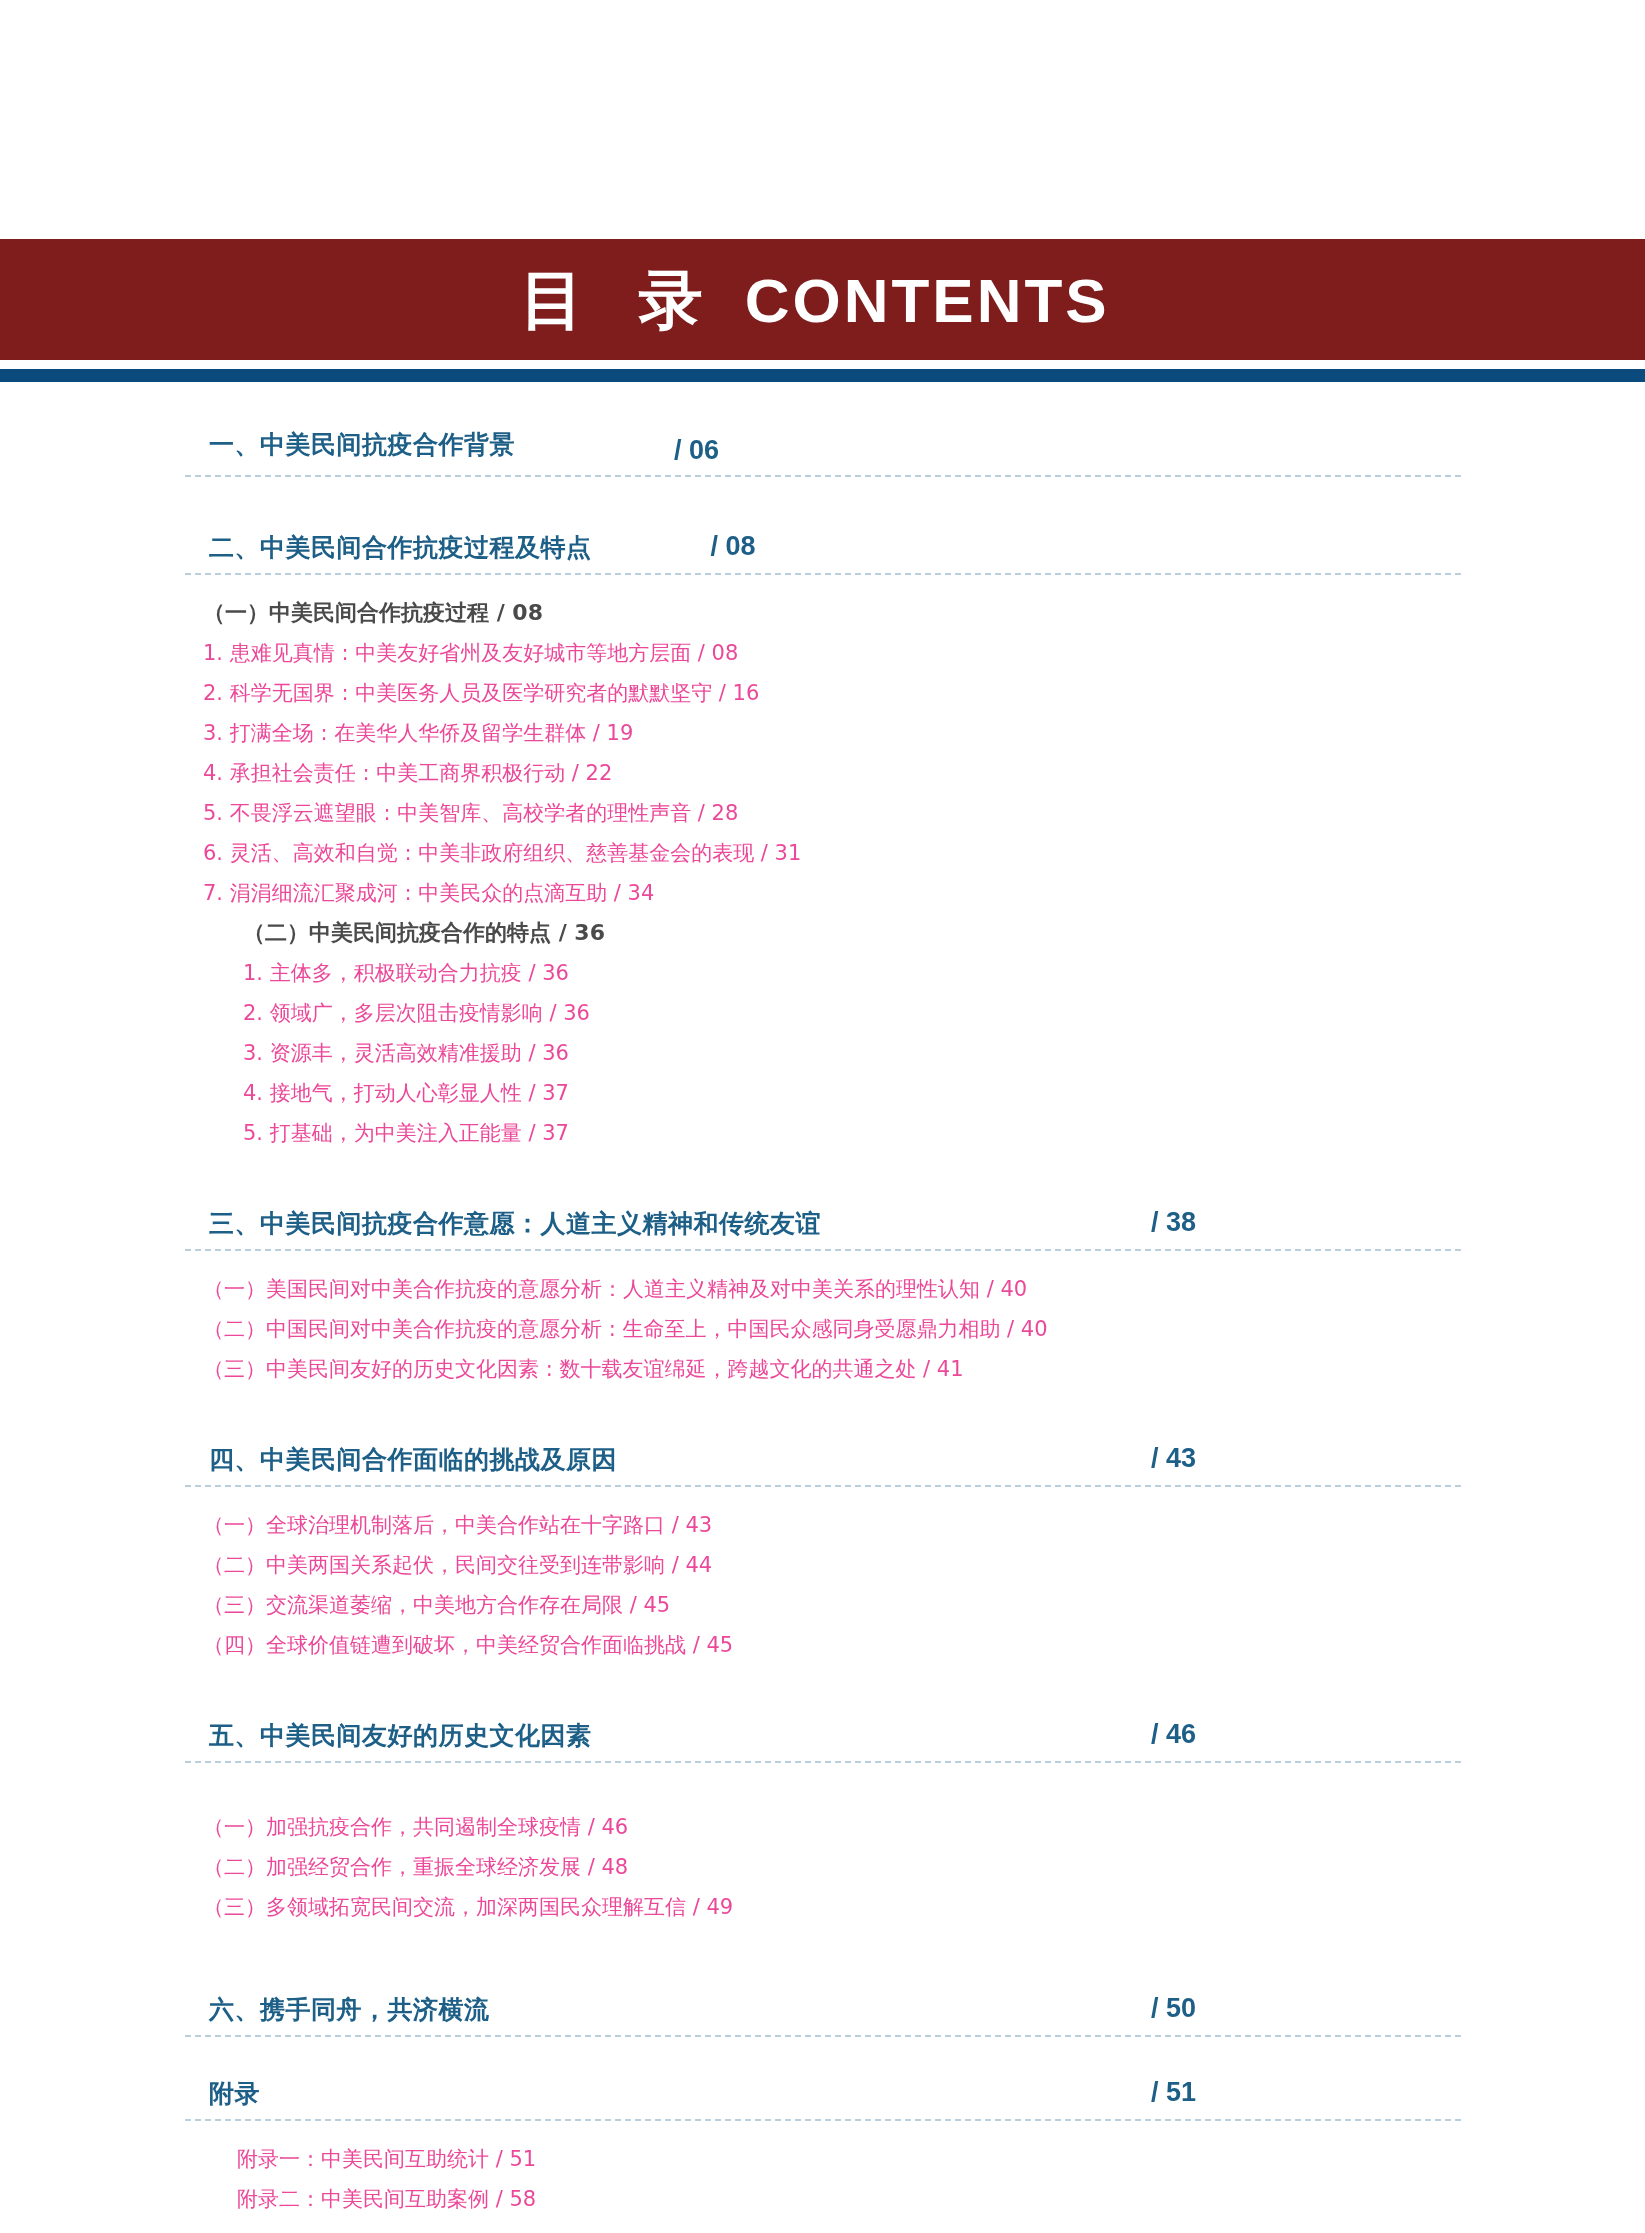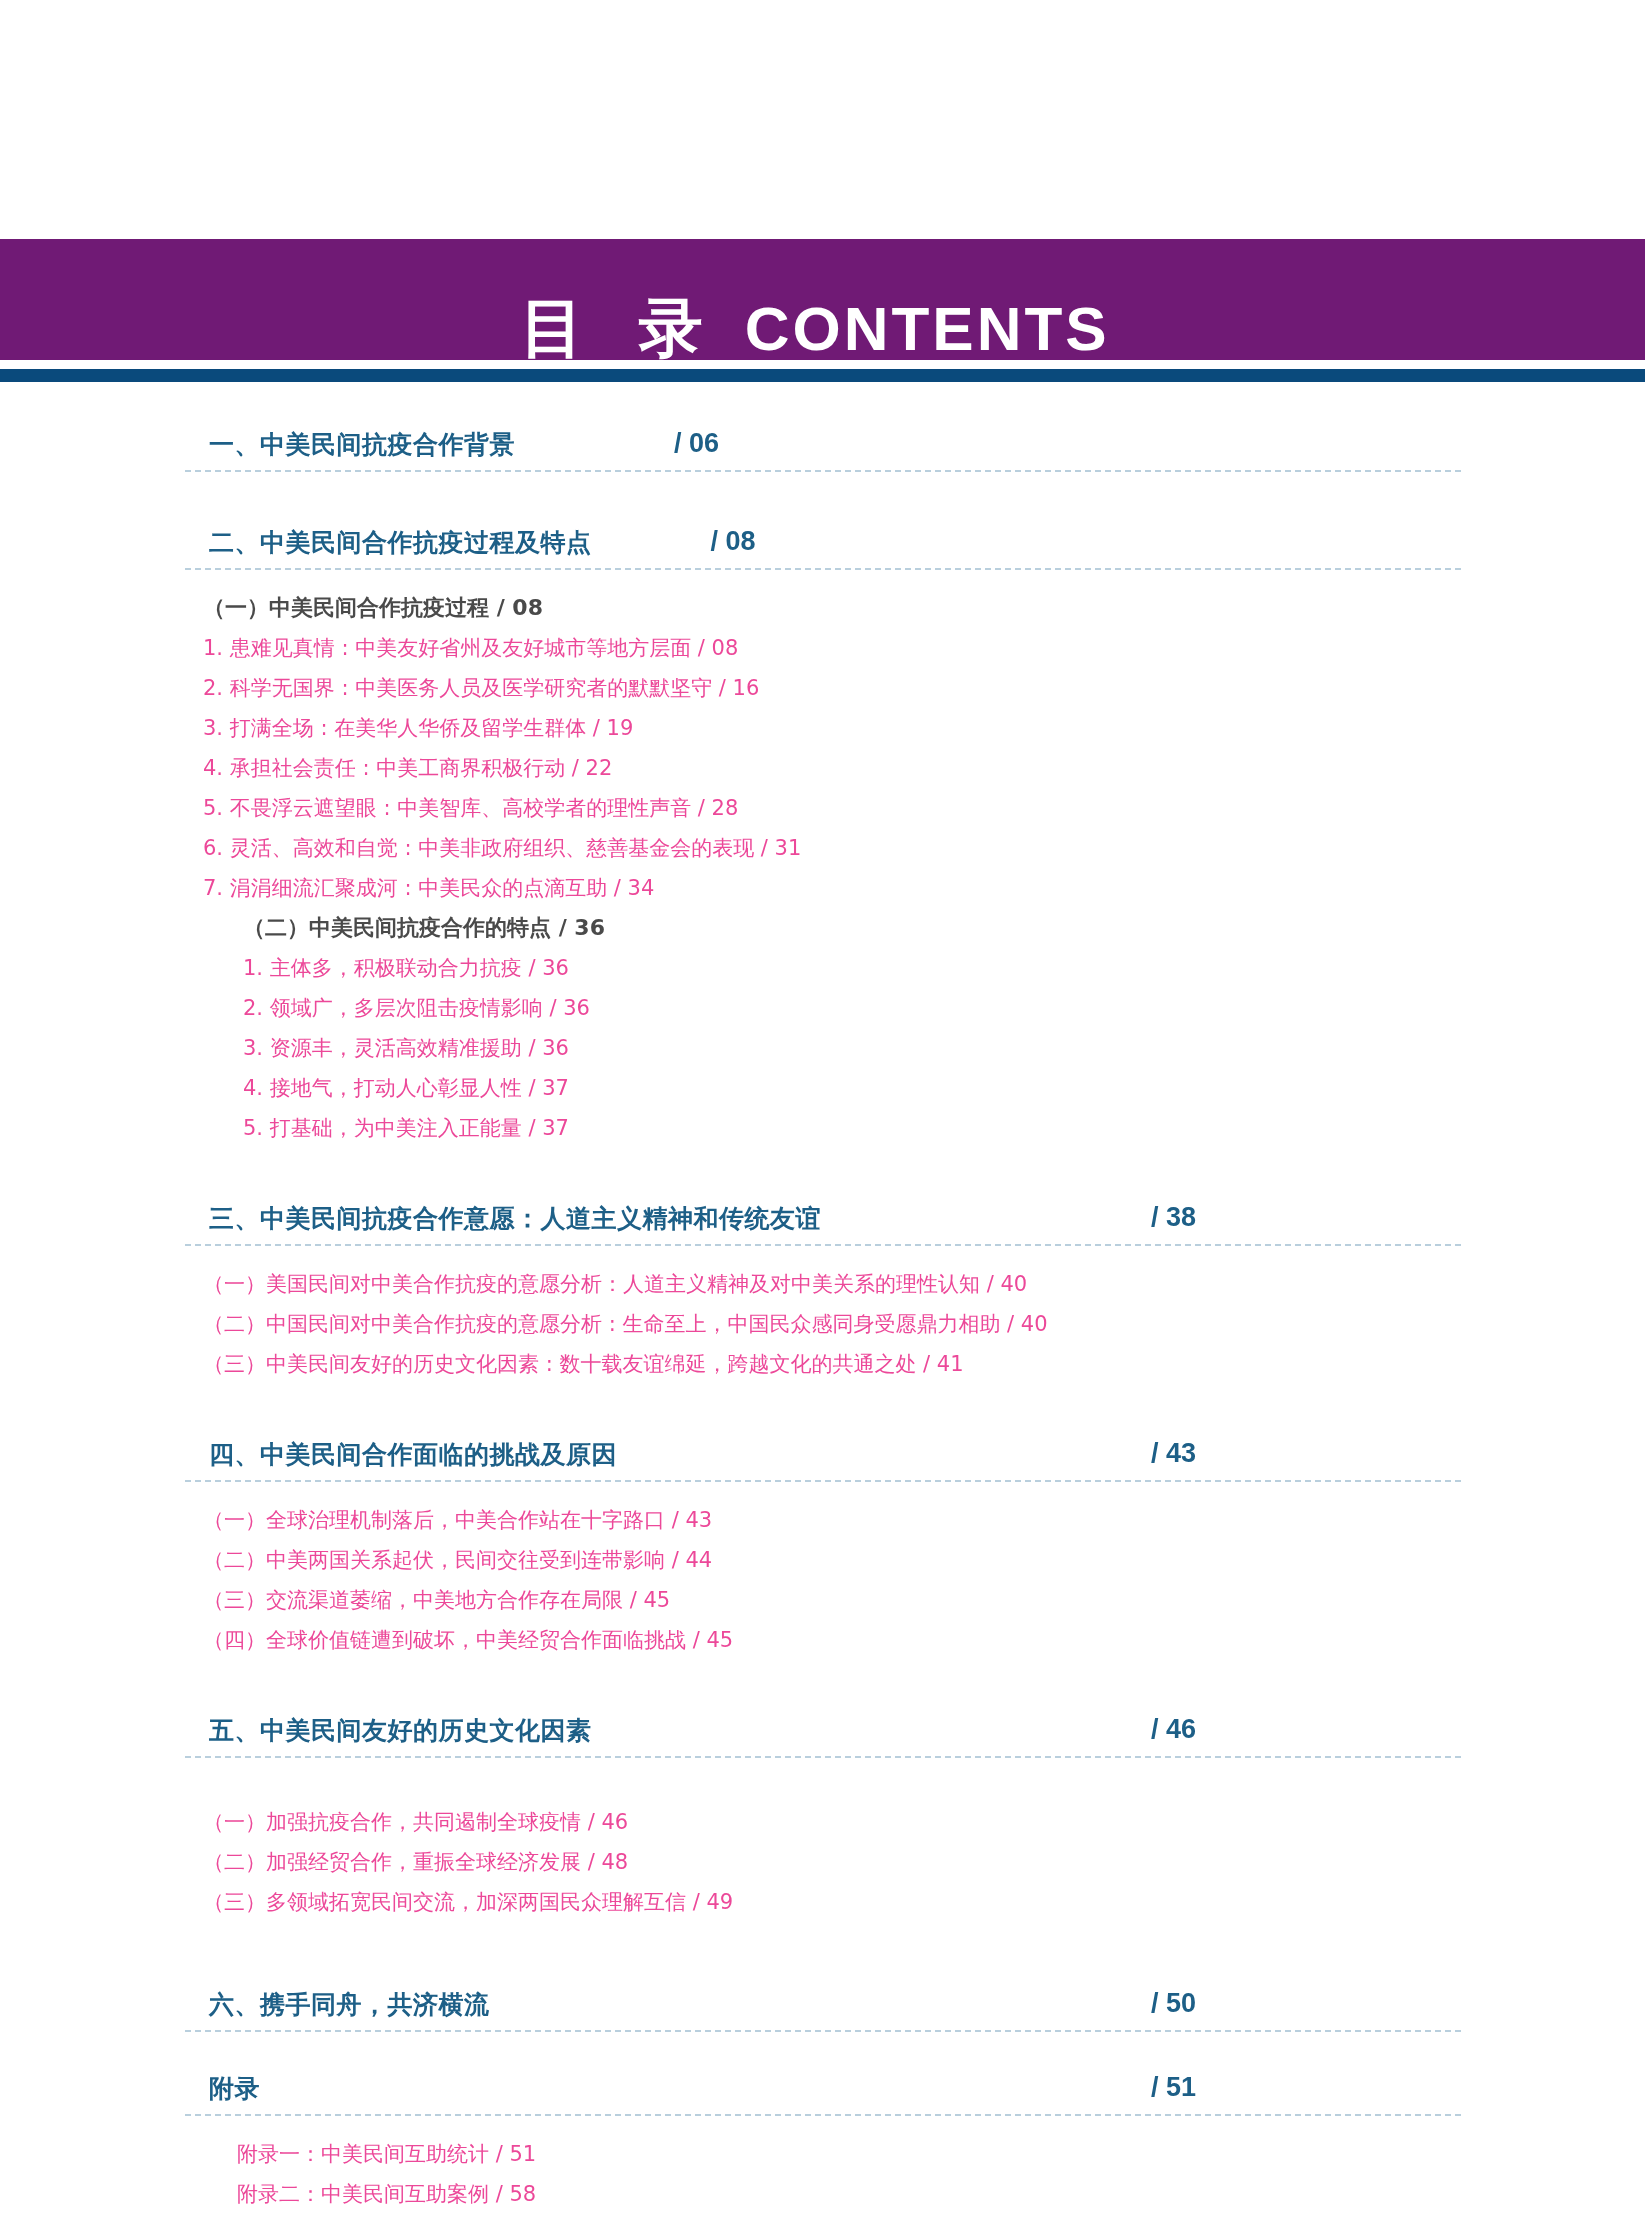--- a/index.html
+++ b/index.html
@@ -26,23 +26,23 @@
   
   .banner-wrap {
     position: absolute;
     top: 239px;
     left: 0;
     width: 1646px;
   }
   .banner-main {
     width: 100%;
     height: 121px;
-    background: #701a75;
-    display: flex;
-    align-items: flex-end;
+    background: #7f1d1d;
+    display: flex;
+    align-items: center;
     justify-content: center;
     box-sizing: border-box;
   }
   .banner-gap {
     width: 100%;
     height: 9px;
     background: #ffffff;
   }
   .banner-rule {
     width: 100%;
@@ -99,21 +99,21 @@
     white-space: nowrap;
   }
   .chapter-page {
     color: #1d5f87;
     font-size: 27px;
     font-weight: 700;
     font-family: "Liberation Sans", sans-serif;
     white-space: nowrap;
   }
   
-  .pg-a { margin-left: 159px; }
+  .pg-a { margin-left: 159px; margin-top: 7px; }
   .pg-b { margin-left: 119px; }
   .pg-right { margin-left: auto; margin-right: 265px; }
 
   .dash-rule {
     margin: 9px 0 0 0;
     border: 0;
     border-top: 2px dashed #b9cfdd;
     height: 0;
   }
 

